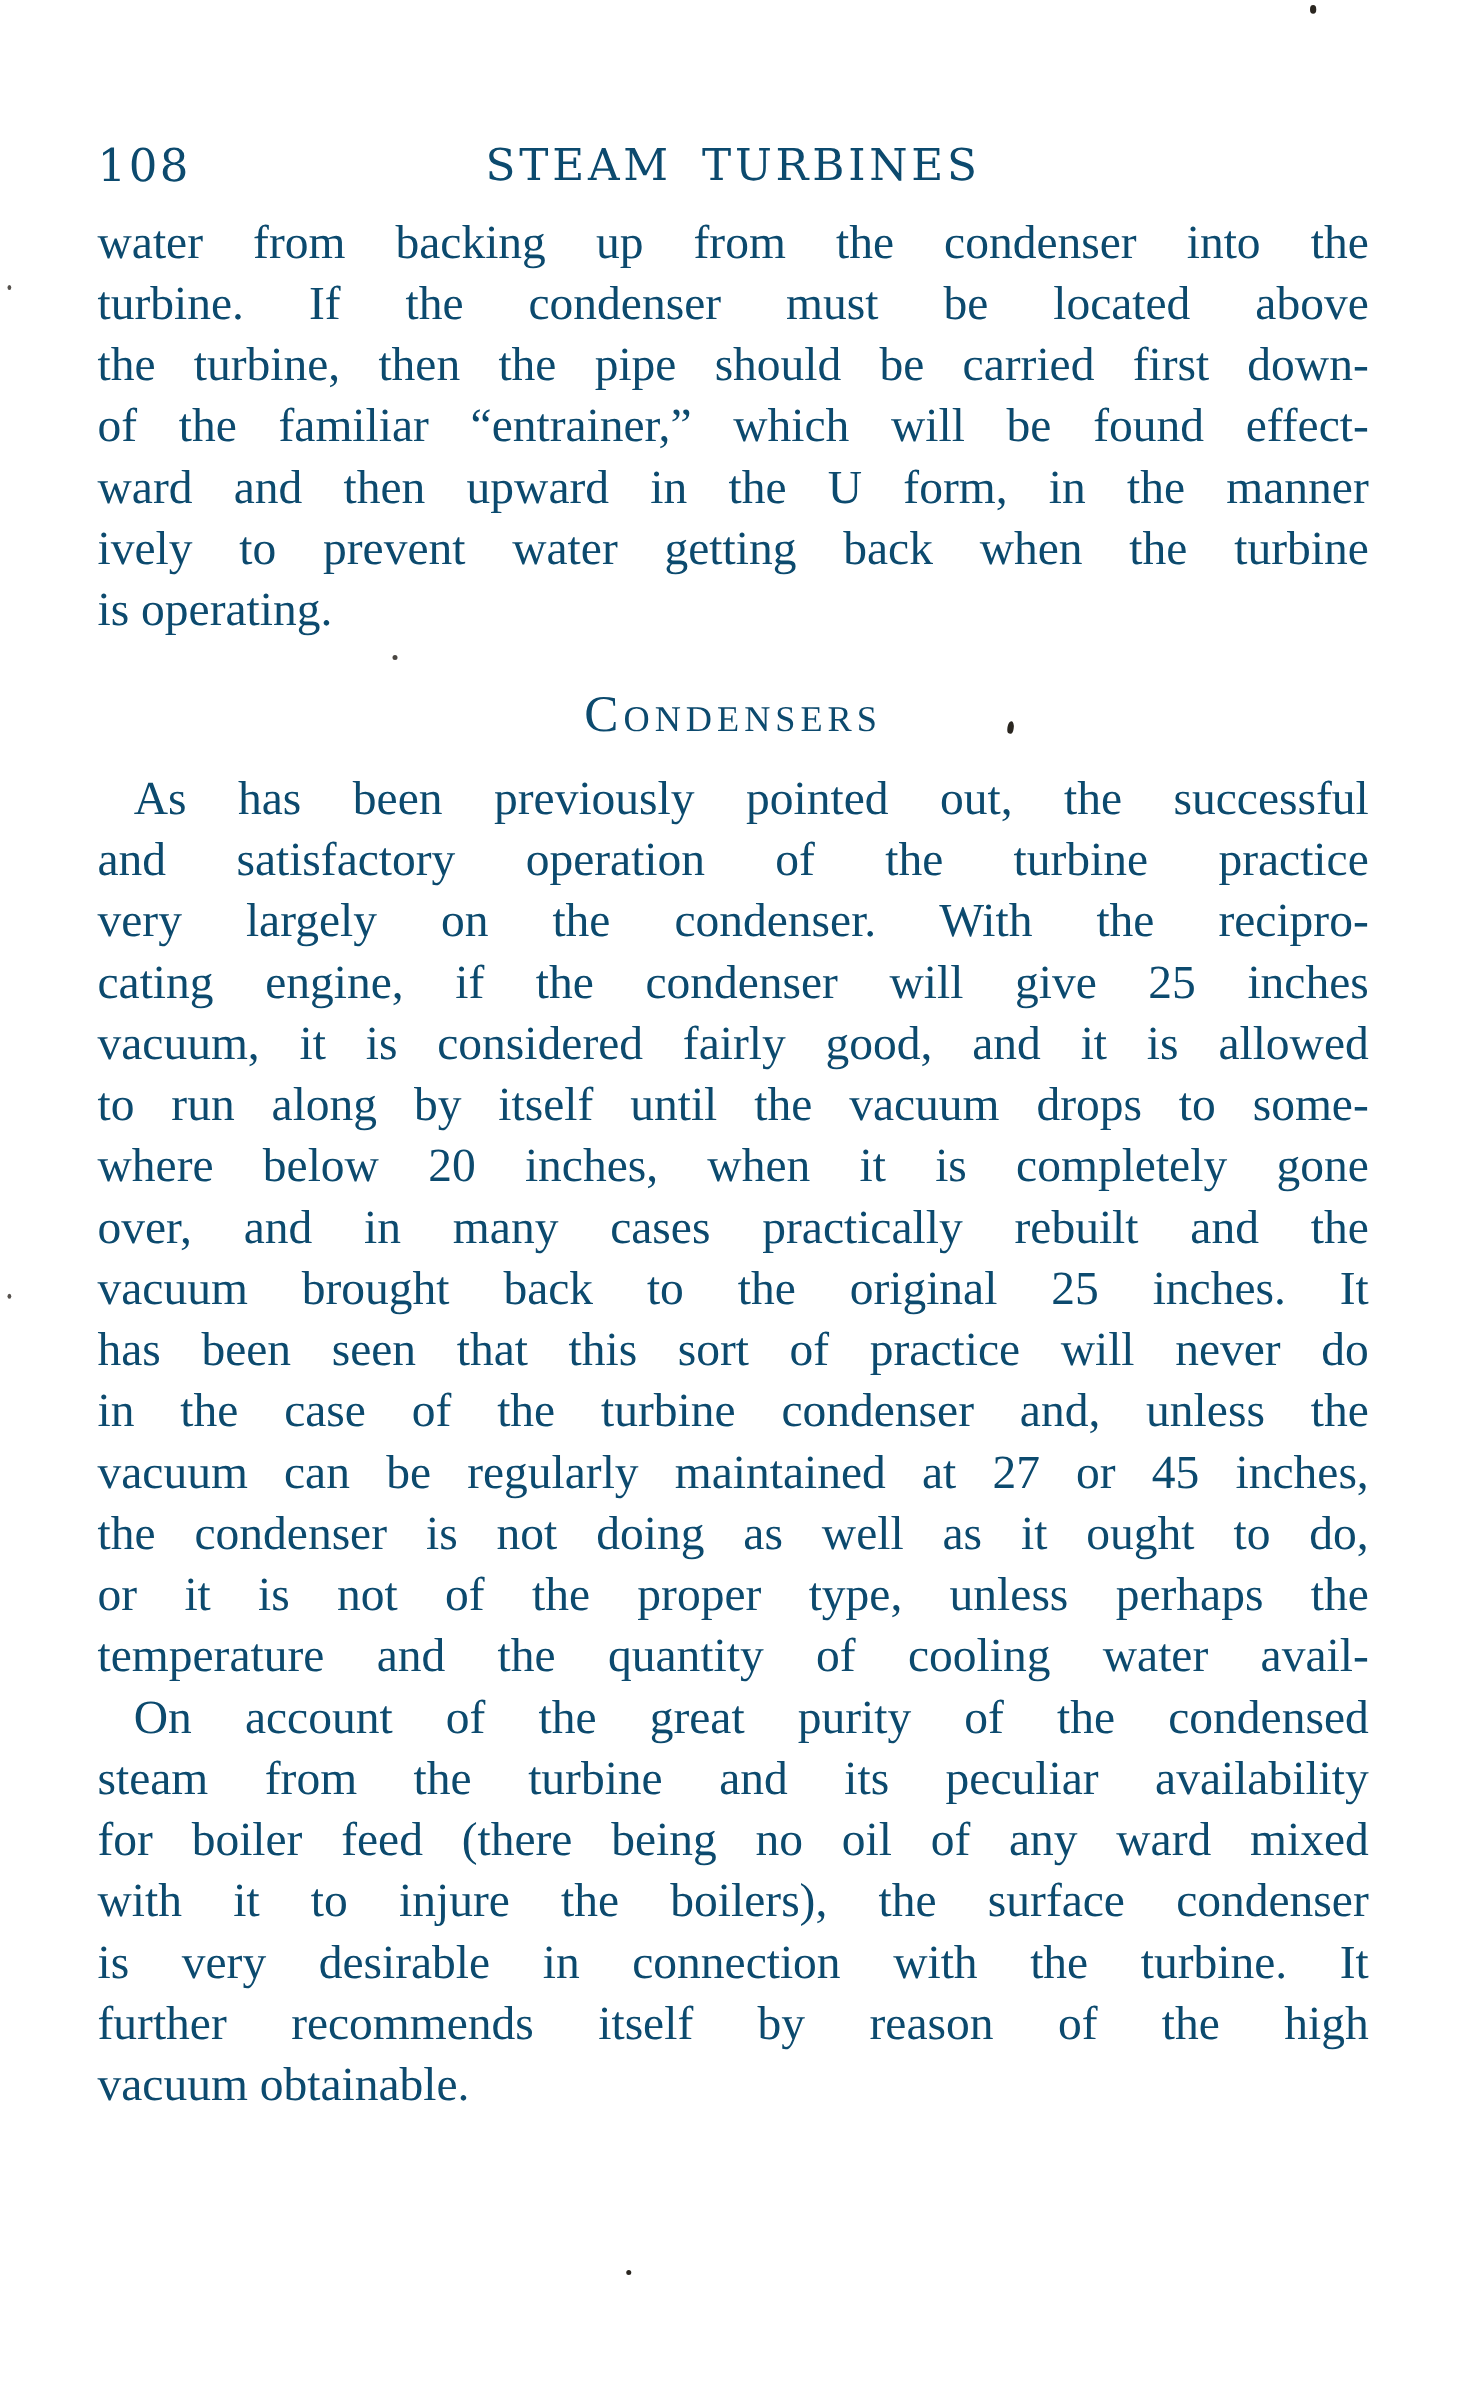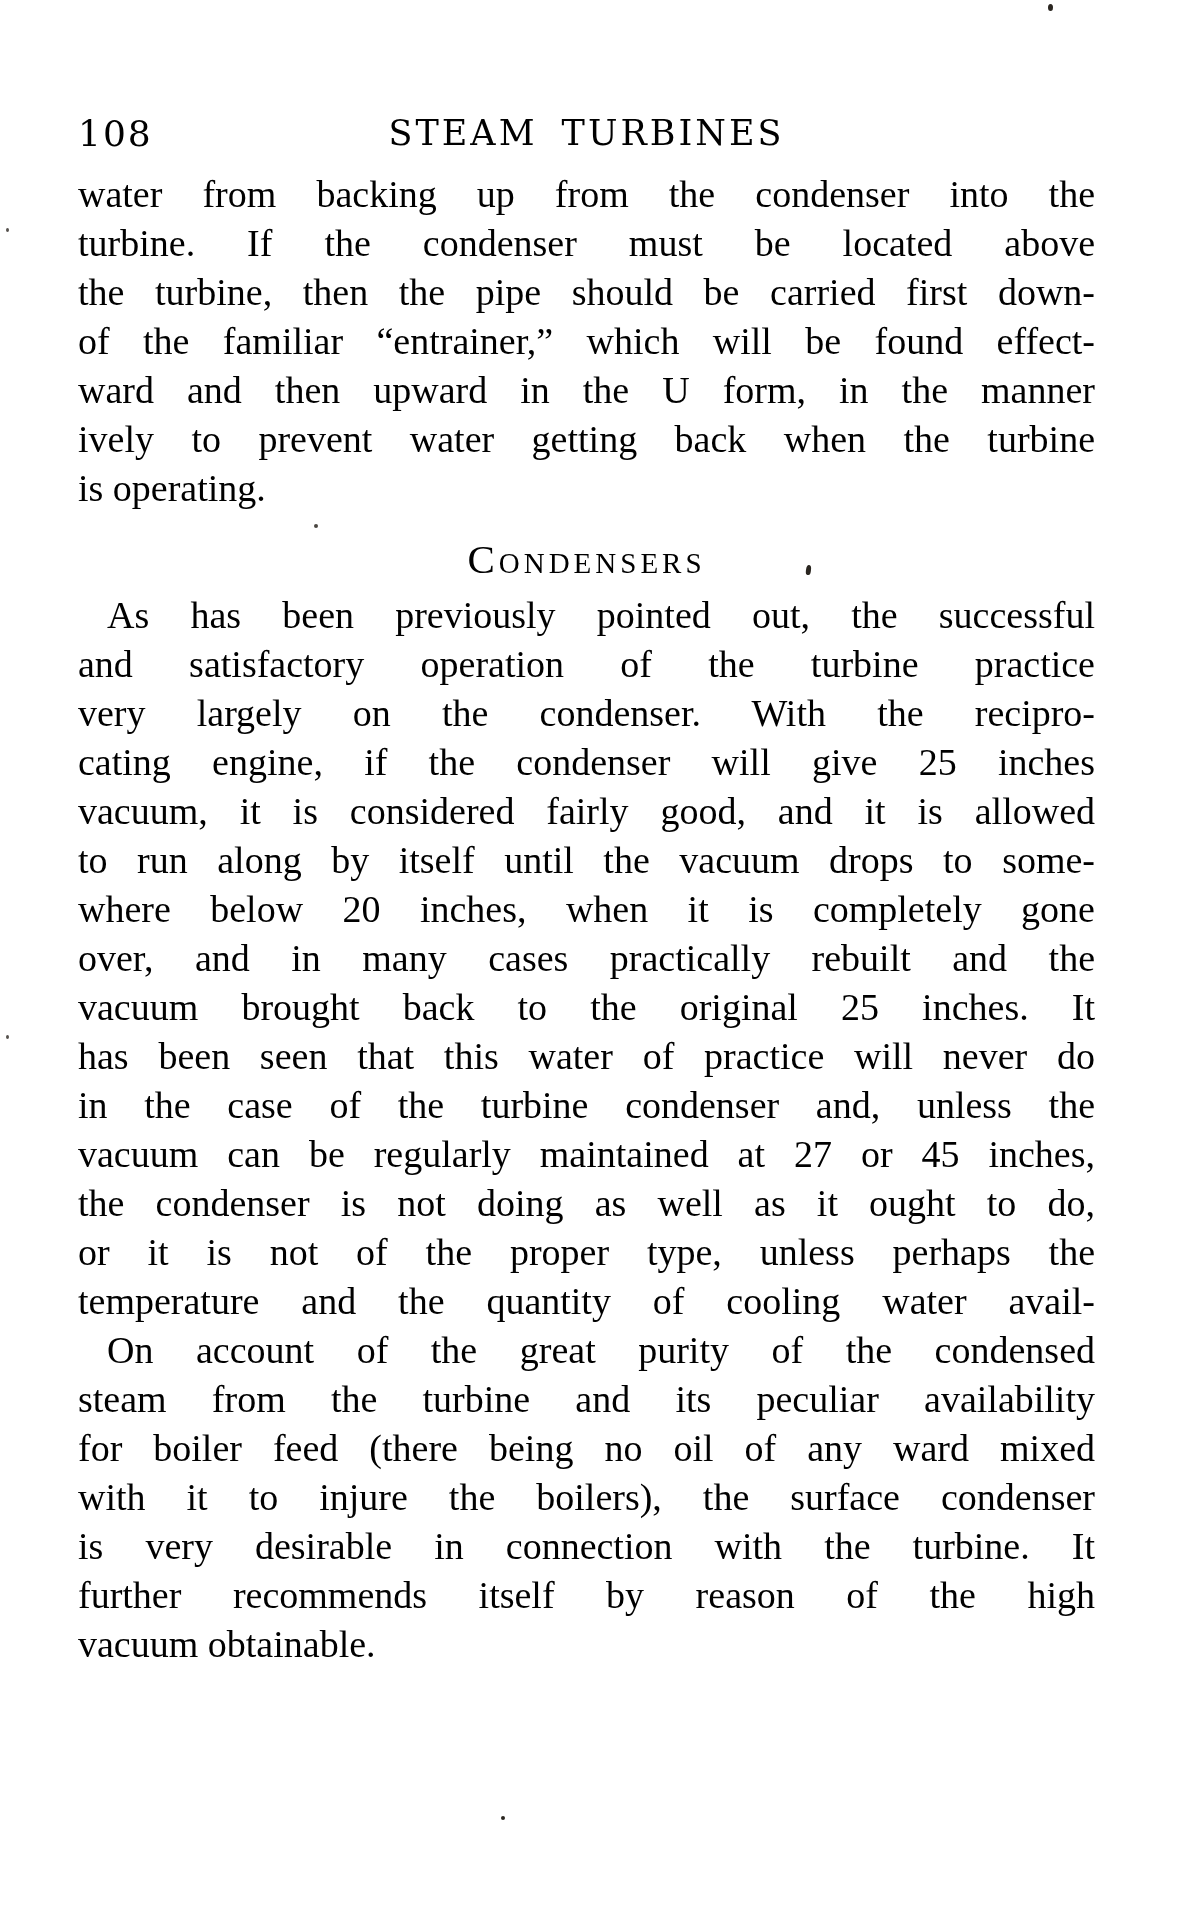--- a/index.html
+++ b/index.html
@@ -5,21 +5,21 @@
   html, body {
     margin: 0;
     padding: 0;
     background: #ffffff;
   }
   .page {
     position: relative;
     width: 1184px;
     height: 1920px;
     background: #ffffff;
-    color: #000000;
+    color: #0c4a6e;
     font-family: "DejaVu Serif", "Liberation Serif", serif;
     overflow: hidden;
   }
   
   .running-header {
     position: absolute;
     top: 108px;
     left: 78px;
     right: 89px;
     height: 46px;
@@ -63,21 +63,21 @@
     height: 49px;
     overflow: visible;
   }
   .line.para-end {
     text-align-last: left;
   }
   .line.indent {
     text-indent: 29px;
   }
   .section-heading {
-    margin: 0;
+    margin: 12px;
     padding: 0;
     height: 78px;
     line-height: 92px;
     text-align: center;
     font-weight: normal;
     font-size: 41px;
     font-variant: small-caps;
     letter-spacing: 4px;
     position: relative;
   }
@@ -137,21 +137,21 @@
     <section class="para">
       <div class="line indent">As has been previously pointed out, the successful</div>
       <div class="line">and satisfactory operation of the turbine practice</div>
       <div class="line">very largely on the condenser. With the recipro-</div>
       <div class="line">cating engine, if the condenser will give 25 inches</div>
       <div class="line">vacuum, it is considered fairly good, and it is allowed</div>
       <div class="line">to run along by itself until the vacuum drops to some-</div>
       <div class="line">where below 20 inches, when it is completely gone</div>
       <div class="line">over, and in many cases practically rebuilt and the</div>
       <div class="line">vacuum brought back to the original 25 inches. It</div>
-      <div class="line">has been seen that this water of practice will never do</div>
+      <div class="line">has been seen that this sort of practice will never do</div>
       <div class="line">in the case of the turbine condenser and, unless the</div>
       <div class="line">vacuum can be regularly maintained at 27 or 45 inches,</div>
       <div class="line">the condenser is not doing as well as it ought to do,</div>
       <div class="line">or it is not of the proper type, unless perhaps the</div>
       <div class="line">temperature and the quantity of cooling water avail-</div>
     </section>
 
     <section class="para">
       <div class="line indent">On account of the great purity of the condensed</div>
       <div class="line">steam from the turbine and its peculiar availability</div>

